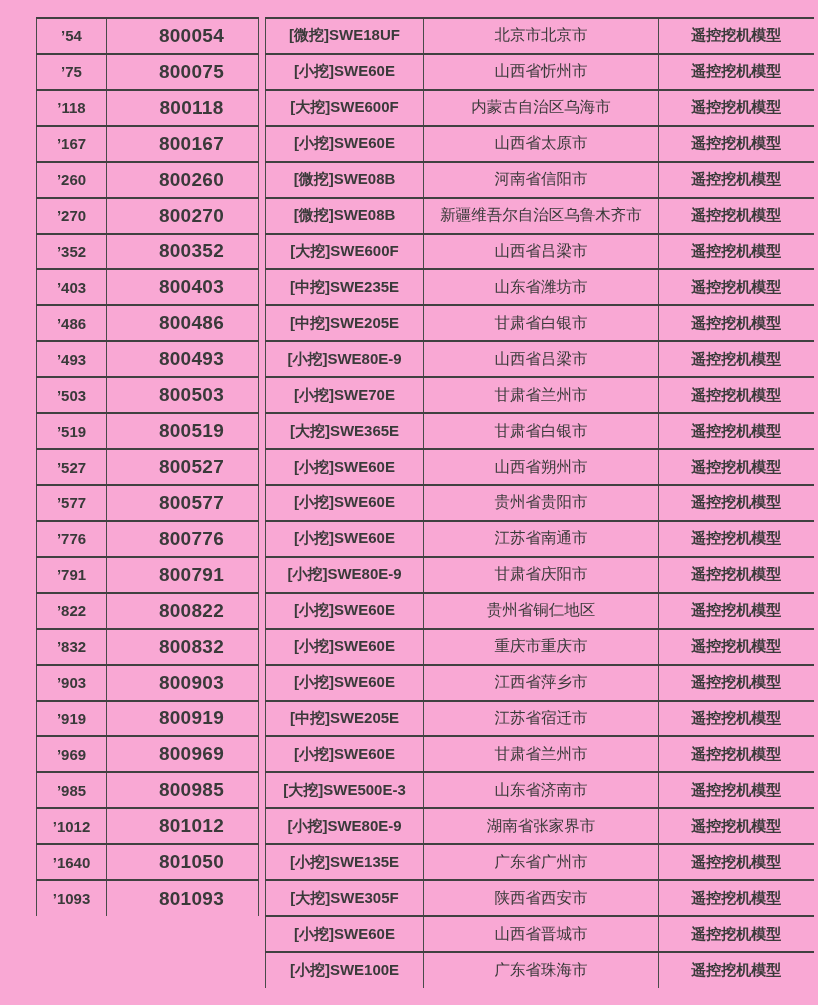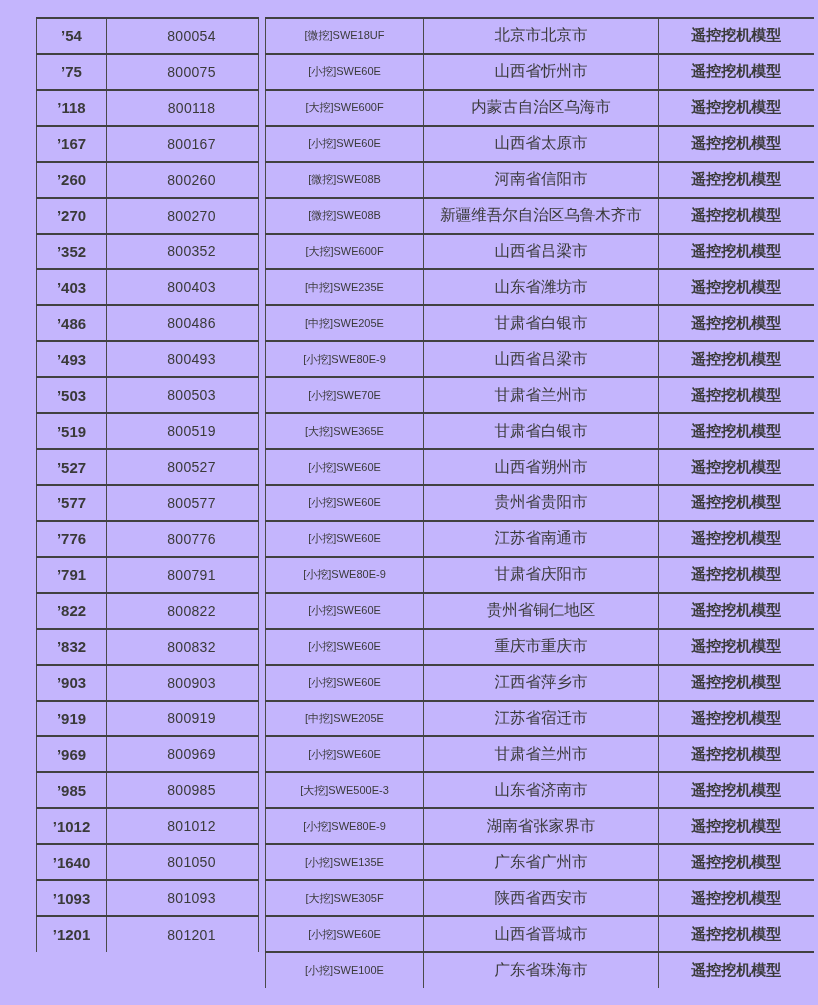--- a/index.html
+++ b/index.html
@@ -4,21 +4,21 @@
 <style>
   html, body {
     margin: 0;
     padding: 0;
     background: #ffffff;
   }
   .page {
     position: relative;
     width: 818px;
     height: 1005px;
-    background: #c4b5fd;
+    background: #f9a8d4;
     overflow: hidden;
     font-family: "Liberation Sans", sans-serif;
   }
   table.data-block {
     position: absolute;
     top: 17px;
     border-collapse: collapse;
     table-layout: fixed;
     border-top: 2px solid #414141;
   }
@@ -35,22 +35,22 @@
     border-bottom: 2px solid #414141;
     border-left: 1.5px solid #4a4a4a;
     border-right: 1.5px solid #4a4a4a;
   }
   
   tr:last-child td { border-bottom: none; }
   
   table.right-block td:last-child { border-right: none; margin-top: 26px; }
 
   .c-label   { font-size: 15px;   font-weight: 600; }
-  .c-serial  { font-size: 14px; font-weight: 400; letter-spacing: 0.3px; padding-left: 20px; }
-  .c-model   { font-size: 11px; font-weight: 400; }
+  .c-serial  { font-size: 19px; font-weight: 700; letter-spacing: 0.3px; padding-left: 20px; }
+  .c-model   { font-size: 15px; font-weight: 700; }
   .c-region  { font-size: 15.5px; font-weight: 400; }
   .c-product { font-size: 15px;   font-weight: 700; }
 </style>
 </head>
 <body>
 
 <div class="page">
 
   <table class="data-block left-block">
     <colgroup>
@@ -150,24 +150,20 @@
           <td class="c-label">’1012</td>
           <td class="c-serial">801012</td>
         </tr>
         <tr>
           <td class="c-label">’1640</td>
           <td class="c-serial">801050</td>
         </tr>
         <tr>
           <td class="c-label">’1093</td>
           <td class="c-serial">801093</td>
-        </tr>
-        <tr>
-          <td class="c-label">’1201</td>
-          <td class="c-serial">801201</td>
         </tr>
       </tbody>
   </table>
 
   <table class="data-block right-block">
     <colgroup>
       <col style="width:158px">
       <col style="width:235px">
       <col style="width:155px">
     </colgroup>

